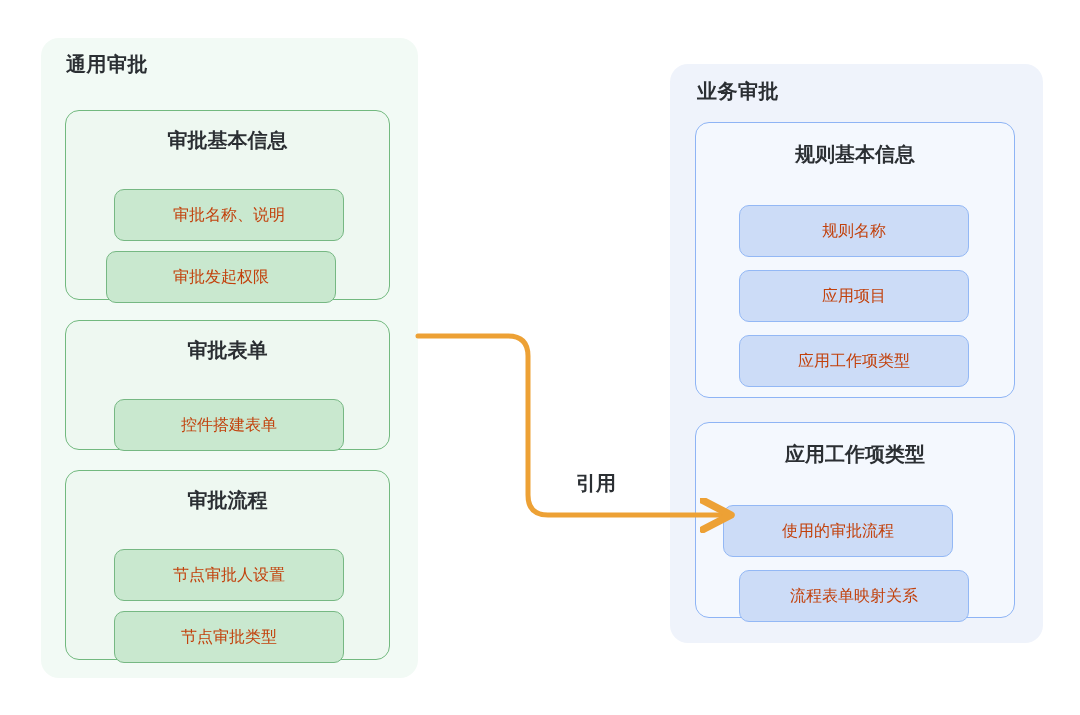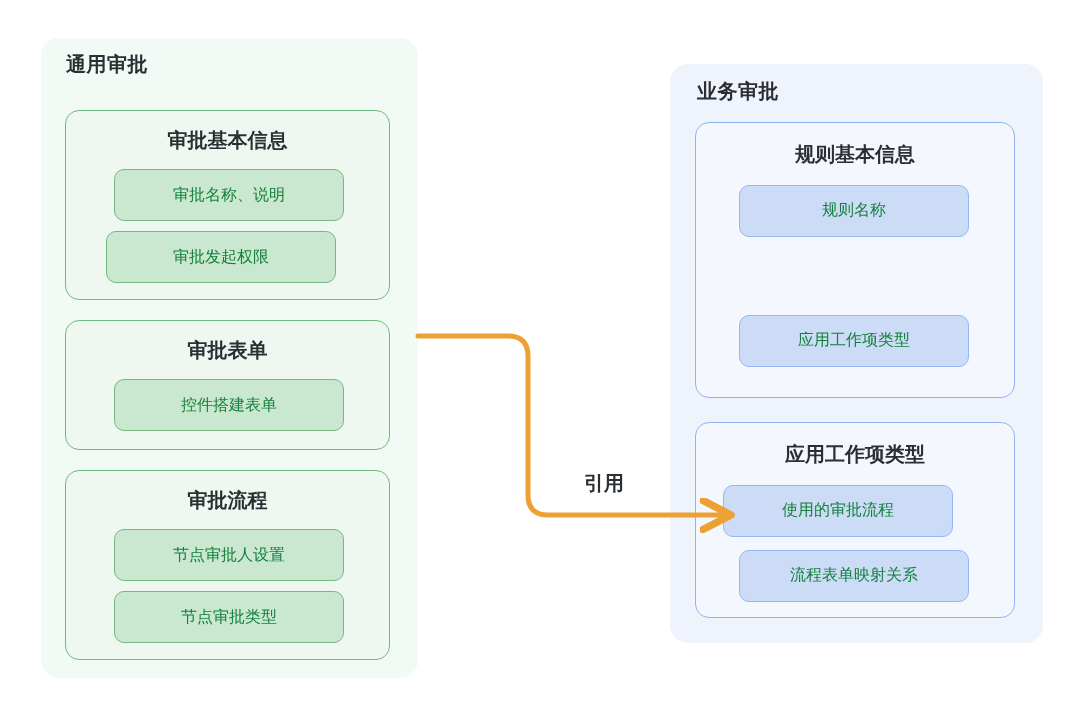--- a/index.html
+++ b/index.html
@@ -90,31 +90,31 @@
   
   .chip {
     position: absolute;
     box-sizing: border-box;
     border-radius: 10px;
     display: flex;
     align-items: center;
     justify-content: center;
     font-size: 16px;
     line-height: 20px;
-    color: #15803d;
+    color: #c2410c;
     white-space: nowrap;
+    margin-top: 20px;
   }
   .chip.green {
     background: #c9e8cf;
     border: 1.2px solid #76b883;
   }
   .chip.blue {
     background: #ccdcf7;
     border: 1.2px solid #93b8f5;
-    font-family: Liberation Mono, monospace;
   }
 
   
   #connector {
     position: absolute;
     left: 0;
     top: 0;
     width: 1080px;
     height: 715px;
     pointer-events: none;
@@ -123,21 +123,20 @@
     position: absolute;
     left: 572px;
     top: 470px;
     font-size: 20px;
     font-weight: bold;
     line-height: 26px;
     color: #2b2f33;
     background: #ffffff;
     padding: 0 4px;
     white-space: nowrap;
-    margin-left: 8px;
   }
 </style>
 </head>
 <body>
 
 <div id="stage">
 
   <div class="group-panel green">
     <div class="group-title">通用审批</div>
 
@@ -158,20 +157,21 @@
       <div class="chip green" style="left:48px; top:58px; width:230px; height:52px;">节点审批人设置</div>
     </div>
   </div>
 
   <div class="group-panel blue">
     <div class="group-title">业务审批</div>
 
     <div class="card blue" style="left:25px; top:58px; width:320px; height:276px;">
       <div class="card-title">规则基本信息</div>
       <div class="chip blue" style="left:43px; top:62px; width:230px; height:52px;">规则名称</div>
+      <div class="chip blue" style="left:43px; top:127px; width:230px; height:52px;">应用项目</div>
       <div class="chip blue" style="left:43px; top:192px; width:230px; height:52px;">应用工作项类型</div>
     </div>
 
     <div class="card blue" style="left:25px; top:358px; width:320px; height:196px;">
       <div class="card-title">应用工作项类型</div>
       <div class="chip blue" style="left:27px; top:62px; width:230px; height:52px;">使用的审批流程</div>
       <div class="chip blue" style="left:43px; top:127px; width:230px; height:52px;">流程表单映射关系</div>
     </div>
   </div>
 

